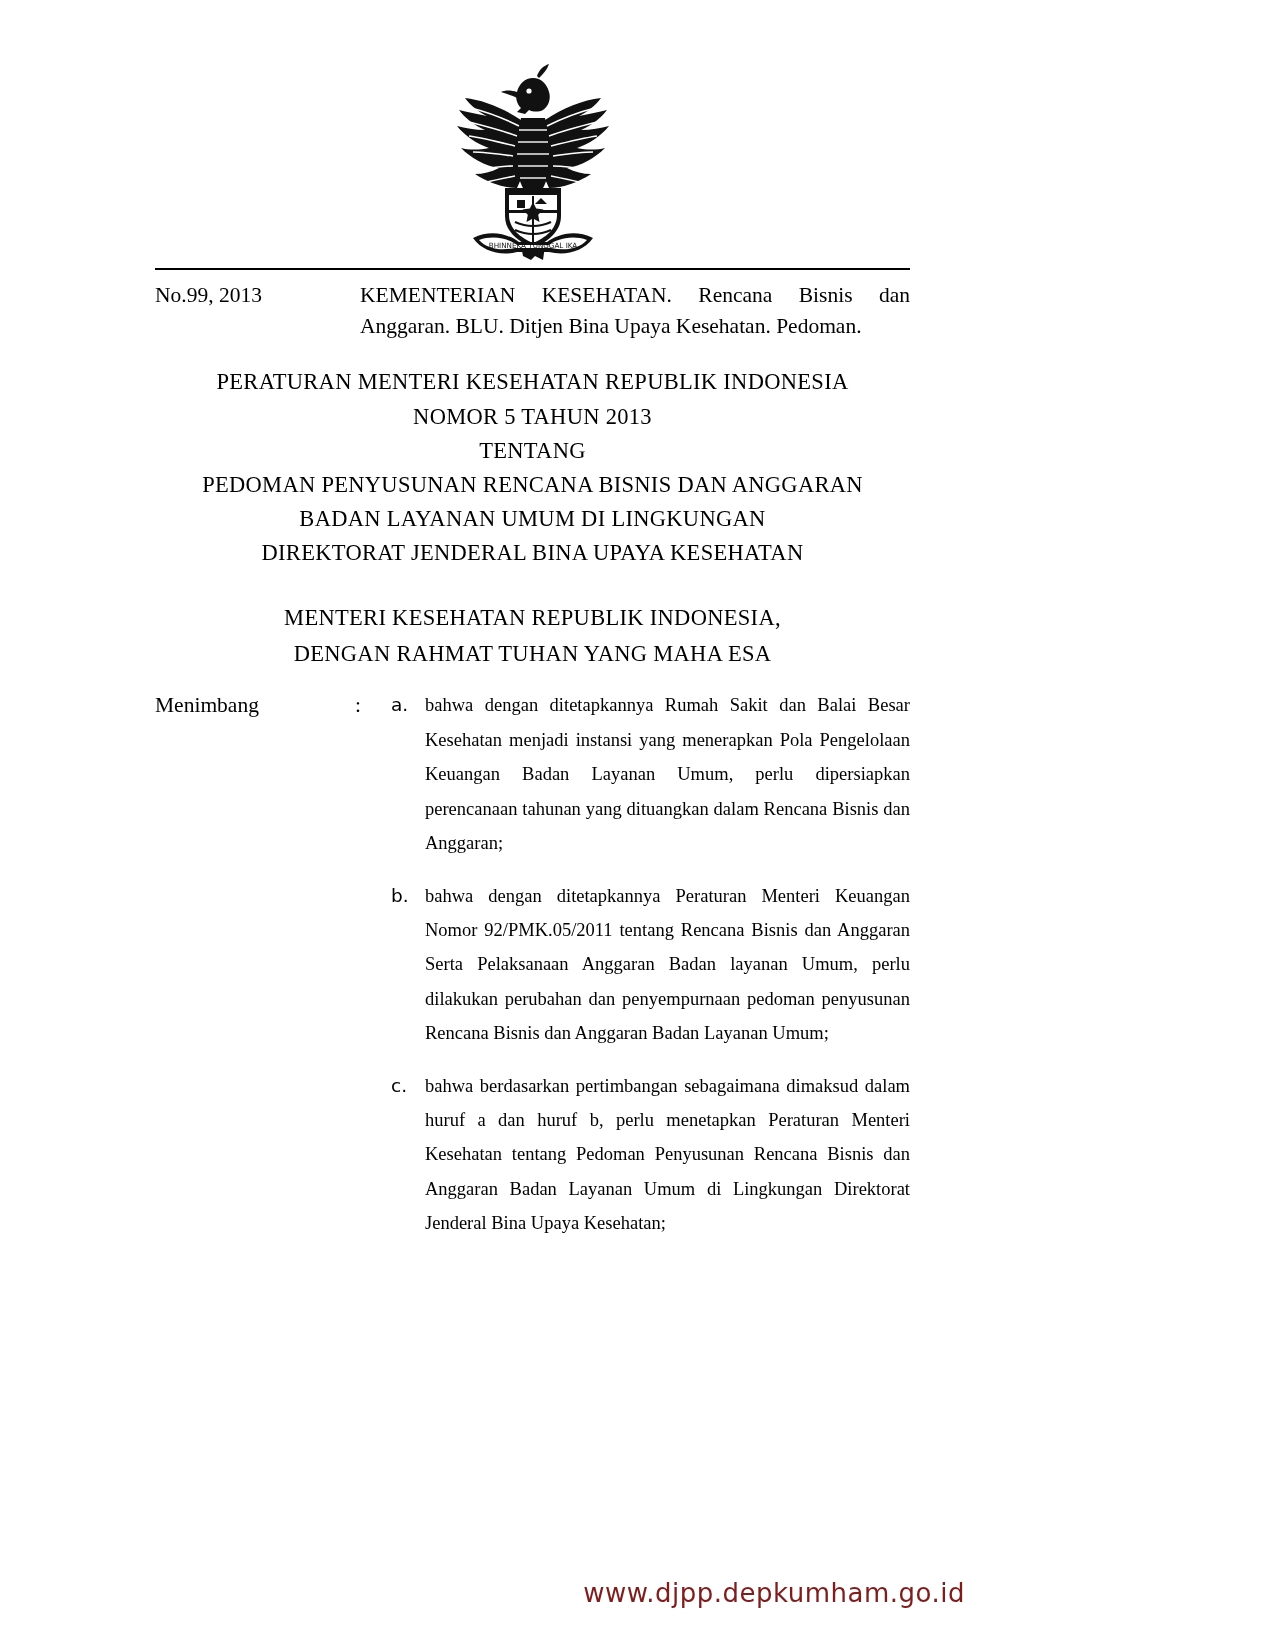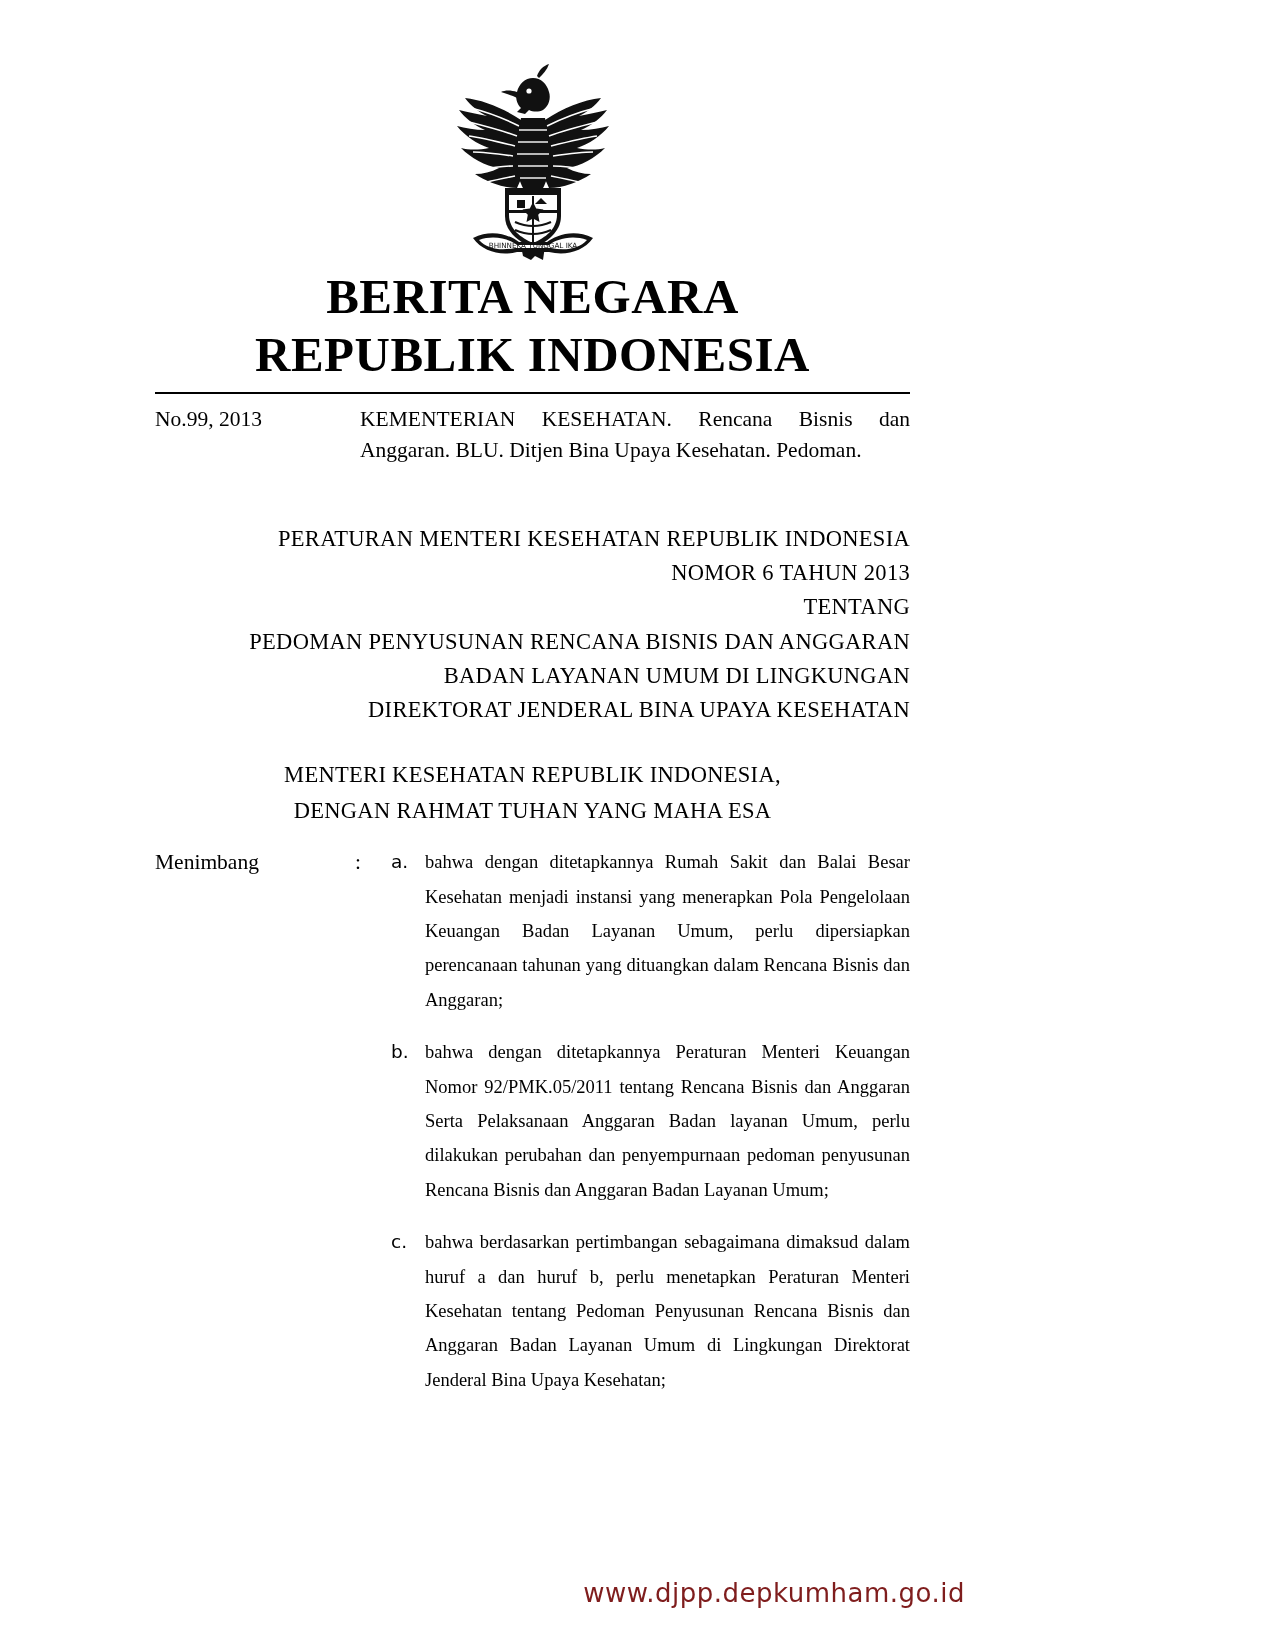--- a/index.html
+++ b/index.html
@@ -67,22 +67,22 @@
     white-space: nowrap;
   }
   .gazette .subject {
     flex: 1;
     text-align: justify;
     text-align-last: left;
   }
 
   
   .title-block {
-    text-align: right;
-    margin-top: 56px;
+    text-align: center;
+    margin-top: 23px;
     font-size: 22.5px;
     line-height: 1.52;
     letter-spacing: 0.3px;
   }
   .title-block div {
     white-space: nowrap;
   }
   .invocation {
     text-align: center;
     margin-top: 30px;
@@ -206,34 +206,30 @@
 
         <path d="M88 186 L112 186 L110 200 L102 196 L98 200 L90 196 Z" fill="#111111"></path>
 
         <path d="M40 178 C60 168 78 176 86 182 L114 182 C122 176 140 168 160 178 C150 192 132 196 116 192 L84 192 C68 196 50 192 40 178 Z" fill="#111111"></path>
         <path d="M46 180 C62 174 78 180 84 185 L116 185 C122 180 138 174 154 180 C146 189 132 191 118 188 L82 188 C68 191 54 189 46 180 Z" fill="#ffffff"></path>
         <text x="100" y="188" font-family="DejaVu Sans, sans-serif" font-size="7.2" text-anchor="middle" fill="#111111">BHINNEKA TUNGGAL IKA</text>
       </g>
     </svg>
   </div>
 
-  <div class="masthead">
-    <div class="line1">BERITA NEGARA</div>
-    <div class="line2">REPUBLIK INDONESIA</div>
-  </div>
   <hr class="rule">
 
   <div class="gazette">
     <div class="ref">No.99, 2013</div>
     <div class="subject">KEMENTERIAN KESEHATAN. Rencana Bisnis dan Anggaran. BLU. Ditjen Bina Upaya Kesehatan. Pedoman.</div>
   </div>
 
   <div class="title-block">
     <div>PERATURAN MENTERI KESEHATAN REPUBLIK INDONESIA</div>
-    <div>NOMOR 6 TAHUN 2013</div>
+    <div>NOMOR 5 TAHUN 2013</div>
     <div>TENTANG</div>
     <div>PEDOMAN PENYUSUNAN RENCANA BISNIS DAN ANGGARAN</div>
     <div>BADAN LAYANAN UMUM DI LINGKUNGAN</div>
     <div>DIREKTORAT JENDERAL BINA UPAYA KESEHATAN</div>
   </div>
 
   <div class="invocation">
     <div>MENTERI KESEHATAN REPUBLIK INDONESIA,</div>
     <div>DENGAN RAHMAT TUHAN YANG MAHA ESA</div>
   </div>

